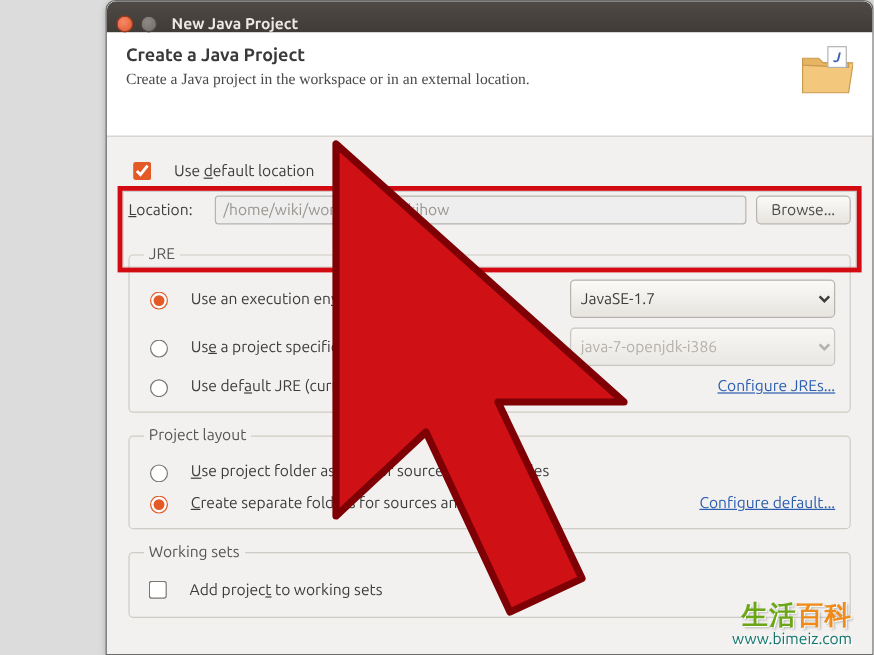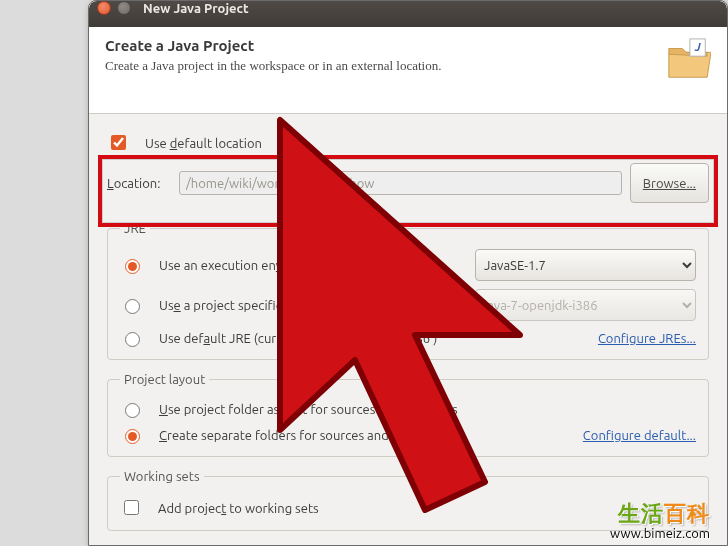--- a/index.html
+++ b/index.html
@@ -24,21 +24,21 @@
     border: 1px solid #6b6b6b;
     border-top-left-radius: 8px;
     border-top-right-radius: 8px;
     box-shadow: 1px 2px 6px rgba(0,0,0,.25);
     overflow: hidden;
   }
   .titlebar {
     height: 26px;
     background: linear-gradient(#4f4a45,#3f3b36);
     display: flex;
-    align-items: flex-start;
+    align-items: flex-end;
     padding: 0 8px;
     gap: 6px;
     border-top-left-radius: 8px;
     border-top-right-radius: 8px;
   }
   .tb-btn { width: 14px; height: 14px; border-radius: 50%; }
   .tb-close { background: radial-gradient(circle at 40% 35%, #f58b6a, #e1562c); border:1px solid #9c3b1e; }
   .tb-min   { background: radial-gradient(circle at 40% 35%, #8f8a85, #6f6a65); border:1px solid #4a4541; }
   .titlebar .title { color: #ece8e4; font-weight: bold; margin-left: 6px; font-size: 13px; }
 
@@ -65,28 +65,27 @@
     height:24px;
     padding:2px 6px;
     border:1px solid #b8b3ad;
     border-radius:3px;
     background:#fff;
     font: inherit;
     color:#3c3c3c;
   }
   input[type=text][disabled] { background:#eee; color:#9a958f; }
   button.small {
-    height:40px;
+    height:24px;
     padding:0 12px;
     border:1px solid #b8b3ad;
     border-radius:4px;
     background: linear-gradient(#fafaf8,#e7e4df);
     font: inherit;
     color:#4a4a4a;
-    text-decoration:underline;
   }
   select.combo {
     height:32px;
     border:1px solid #b8b3ad;
     border-radius:4px;
     background: linear-gradient(#fafaf8,#e7e4df);
     font: inherit;
     padding:0 4px;
     color:#3c3c3c;
   }
@@ -141,21 +140,21 @@
     font-size:14px;
     line-height:1.2;
     z-index:5;
   }
   .watermark .cn {
     font-size:22px; font-weight:bold; color:#6aa615;
     text-shadow:1px 1px 0 #fff, 2px 2px 2px rgba(0,0,0,.25);
     letter-spacing:1px;
   }
   .watermark .cn .accent { color:#f08a18; }
-  .watermark .url { color:#000000; font-size:13px; text-shadow:1px 1px 0 #fff; }
+  .watermark .url { color:#0f766e; font-size:13px; text-shadow:1px 1px 0 #fff; }
 </style>
 </head>
 <body>
 
 <div class="window">
 
   <div class="titlebar">
     <div class="tb-btn tb-close"></div>
     <div class="tb-btn tb-min"></div>
     <div class="title">New Java Project</div>

